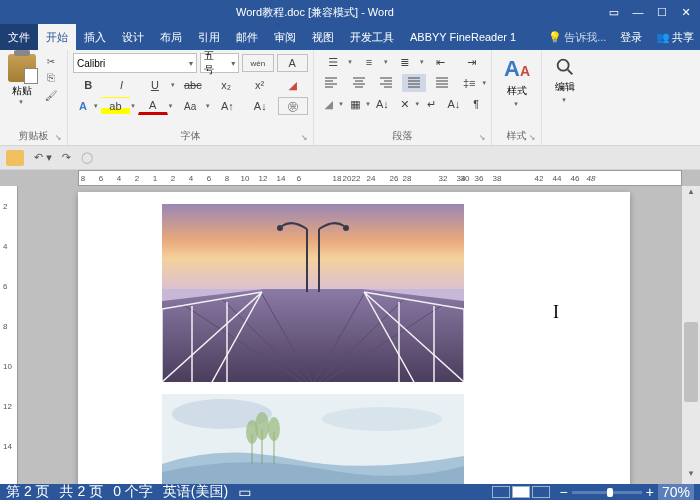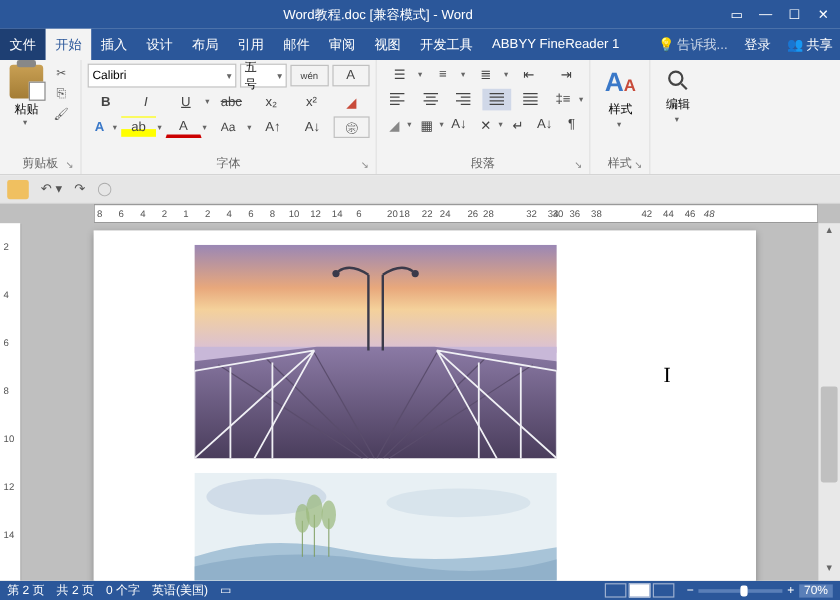--- a/index.html
+++ b/index.html
@@ -49,21 +49,21 @@
 .hruler span { position: absolute; transform: translateX(-50%); }
 .vruler { position: absolute; top: 16px; left: 0; width: 18px; bottom: 0; background: #fff; border-right: 1px solid #999; font-size: 8px; color: #555; }
 .vruler span { position: absolute; left: 3px; transform: translateY(-50%); }
 .page { position: absolute; top: 22px; left: 78px; width: 552px; height: 480px; background: #fff; box-shadow: 0 2px 6px rgba(0,0,0,0.3); }
 .img1 { position: absolute; top: 12px; left: 84px; width: 302px; height: 178px; }
 .img2 { position: absolute; top: 202px; left: 84px; width: 302px; height: 90px; }
 .cursor { position: absolute; top: 110px; left: 475px; font-size: 18px; color: #000; font-family: serif; }
 .scrollbar { position: absolute; right: 0; top: 16px; bottom: 0; width: 18px; background: #e8e8e8; display: flex; flex-direction: column; }
 .sbtn { height: 16px; text-align: center; font-size: 9px; color: #666; }
 .sthumb { margin: 0 2px; background: #c0c0c0; border-radius: 2px; }
-.statusbar { height: 16px; background: #2b579a; color: #fff; display: flex; align-items: center; font-size: 10px; padding: 0 6px; gap: 10px; }
+.statusbar { height: 16px; background: #2b579a; color: #fff; display: flex; align-items: center; font-size: 14px; padding: 0 6px; gap: 10px; }
 .statusbar .flexg { flex: 1; }
 .statusbar .zoom { display: flex; gap: 4px; align-items: center; }
 .statusbar .slider { width: 70px; height: 3px; background: #5a7fb8; position: relative; }
 .statusbar .slider::after { content: ""; position: absolute; left: 35px; top: -3px; width: 6px; height: 9px; background: #fff; border-radius: 2px; }
 .viewbtns { display: flex; gap: 2px; }
 .viewbtns span { width: 18px; height: 12px; border: 1px solid #9db0d0; }
 .gradA { background: #5a7fb8; padding: 0 4px; }
 </style>
 </head>
 <body>
@@ -275,21 +275,21 @@
       <span style="left: 76px;">1</span>
       <span style="left: 94px;">2</span>
       <span style="left: 112px;">4</span>
       <span style="left: 130px;">6</span>
       <span style="left: 148px;">8</span>
       <span style="left: 166px;">10</span>
       <span style="left: 184px;">12</span>
       <span style="left: 202px;">14</span>
       <span style="left: 220px;">6</span>
       <span style="left: 238px; margin-left: 20px;">18</span>
-      <span style="left: 248px;">20</span>
+      <span style="left: 268px;">20</span>
       <span style="left: 277px;">22</span>
       <span style="left: 292px;">24</span>
       <span style="left: 315px;">26</span>
       <span style="left: 328px;">28</span>
       <span style="left: 350px; margin-left: 36px;">30</span>
       <span style="left: 364px;">32</span>
       <span style="left: 382px;">34</span>
       <span style="left: 400px;">36</span>
       <span style="left: 418px;">38</span>
       <span style="left: 460px;">42</span>

